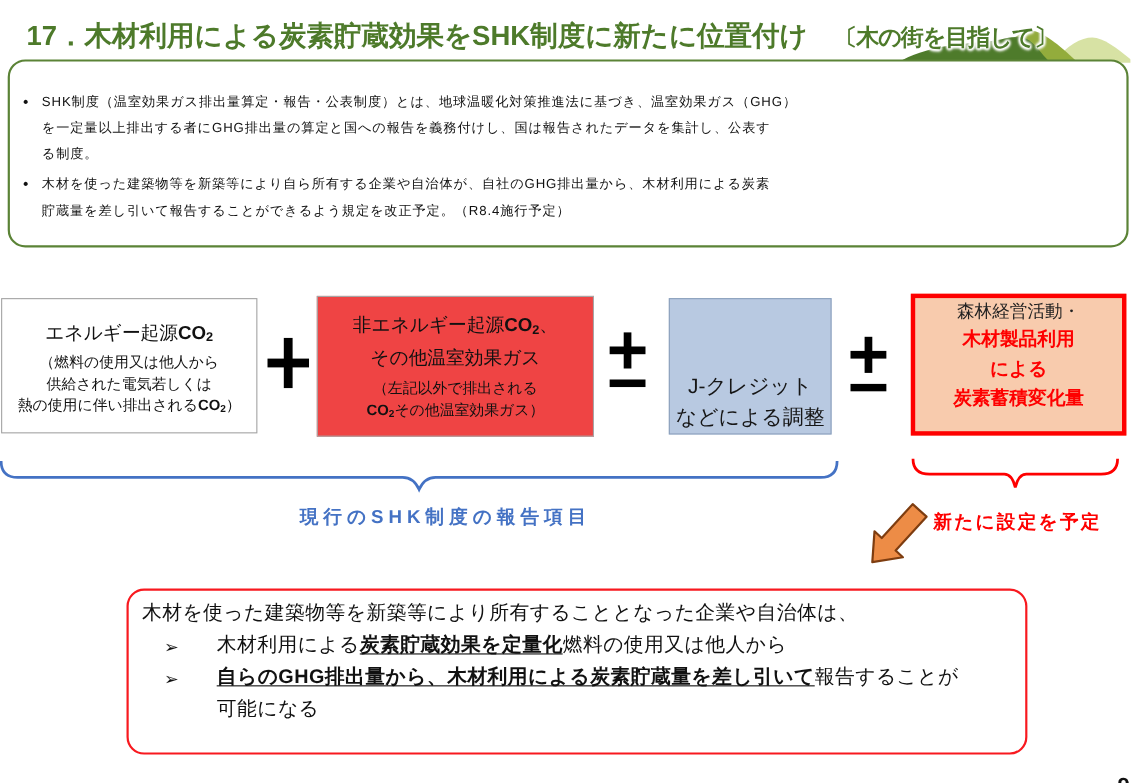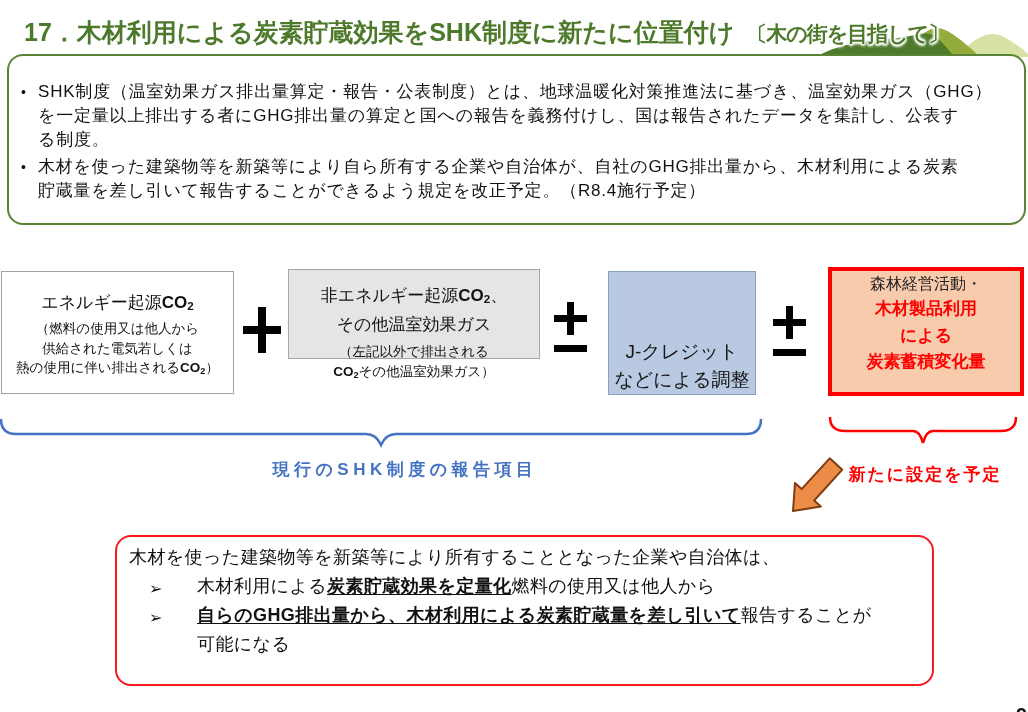--- a/index.html
+++ b/index.html
@@ -7,40 +7,40 @@
     position:relative;width:1028px;height:712px;background:#ffffff;overflow:hidden;
     font-family:"Liberation Sans",sans-serif;color:#111111;
   }
   .abs{position:absolute;}
   
   .title{
     left:24px;top:16px;width:990px;
     font-size:25px;font-weight:bold;color:#4d7a2a;letter-spacing:0px;white-space:pre;
   }
   .title .subtitle{
-    margin-left:12px;font-size:21px;font-feature-settings:"palt";letter-spacing:-1px;
+    margin-left:24px;font-size:21px;font-feature-settings:"palt";letter-spacing:-1px;
     text-shadow:0 0 3px #fff,0 0 3px #fff,0 0 4px #fff,1px 1px 2px #fff,-1px -1px 2px #fff,
                 1px -1px 2px #fff,-1px 1px 2px #fff,0 2px 3px #fff,0 -2px 3px #fff;
   }
   
   .mountains{left:810px;top:27px;width:218px;height:31px;}
   
   .summary-box{
     left:7px;top:54px;width:1019px;height:171px;box-sizing:border-box;
     border:2.5px solid #5b8336;border-radius:16px;background:#fff;
   }
   .bullet-row{position:absolute;left:12px;width:1000px;display:flex;}
   .bullet-row .marker{width:17px;flex:0 0 17px;font-size:14px;line-height:24px;}
-  .bullet-row .btxt{font-size:17px;line-height:24px;white-space:pre;letter-spacing:0.8px;}
+  .bullet-row .btxt{font-size:12px;line-height:24px;white-space:pre;letter-spacing:0.8px;}
   
   .fbox{box-sizing:border-box;text-align:center;}
   .fbox1{left:1px;top:271px;width:233px;height:123px;border:1px solid #a3a3a3;background:#fff;padding-top:20px;}
   .fbox1 .l-big{font-size:17px;line-height:22px;white-space:pre;}
   .fbox1 .l-small{font-size:13.5px;line-height:19.5px;white-space:pre;margin-top:2px;}
-  .fbox2{left:288px;top:269px;width:252px;height:90px;border:1px solid #a6a6a6;background:#e5e5e5;padding-top:13px;}
+  .fbox2{left:288px;top:269px;width:252px;height:128px;border:1px solid #a6a6a6;background:#ef4444;padding-top:13px;}
   .fbox2 .l-big{font-size:17px;line-height:26px;white-space:pre;}
   .fbox2 .l-small{font-size:13.5px;line-height:19.5px;white-space:pre;margin-top:4px;}
   .fbox3{left:608px;top:271px;width:148px;height:124px;border:1px solid #8fa2bd;border:1px solid #8ca0bc;background:#b8c9e1;
          display:flex;align-items:flex-end;justify-content:center;}
   .fbox3 .btxt{font-size:19px;line-height:28px;color:#161616;text-align:center;white-space:pre;}
   .fbox4{left:828px;top:267px;width:196px;height:129px;border:4px solid #fe0000;background:#f8cbad;}
   .fbox4 .l1{font-size:16px;line-height:25px;color:#222;}
   .fbox4 .lr{font-size:17px;line-height:26.5px;color:#fe0000;font-weight:bold;}
   sub{font-size:0.68em;vertical-align:-0.2em;}
   .seg-b{font-weight:bold;}

